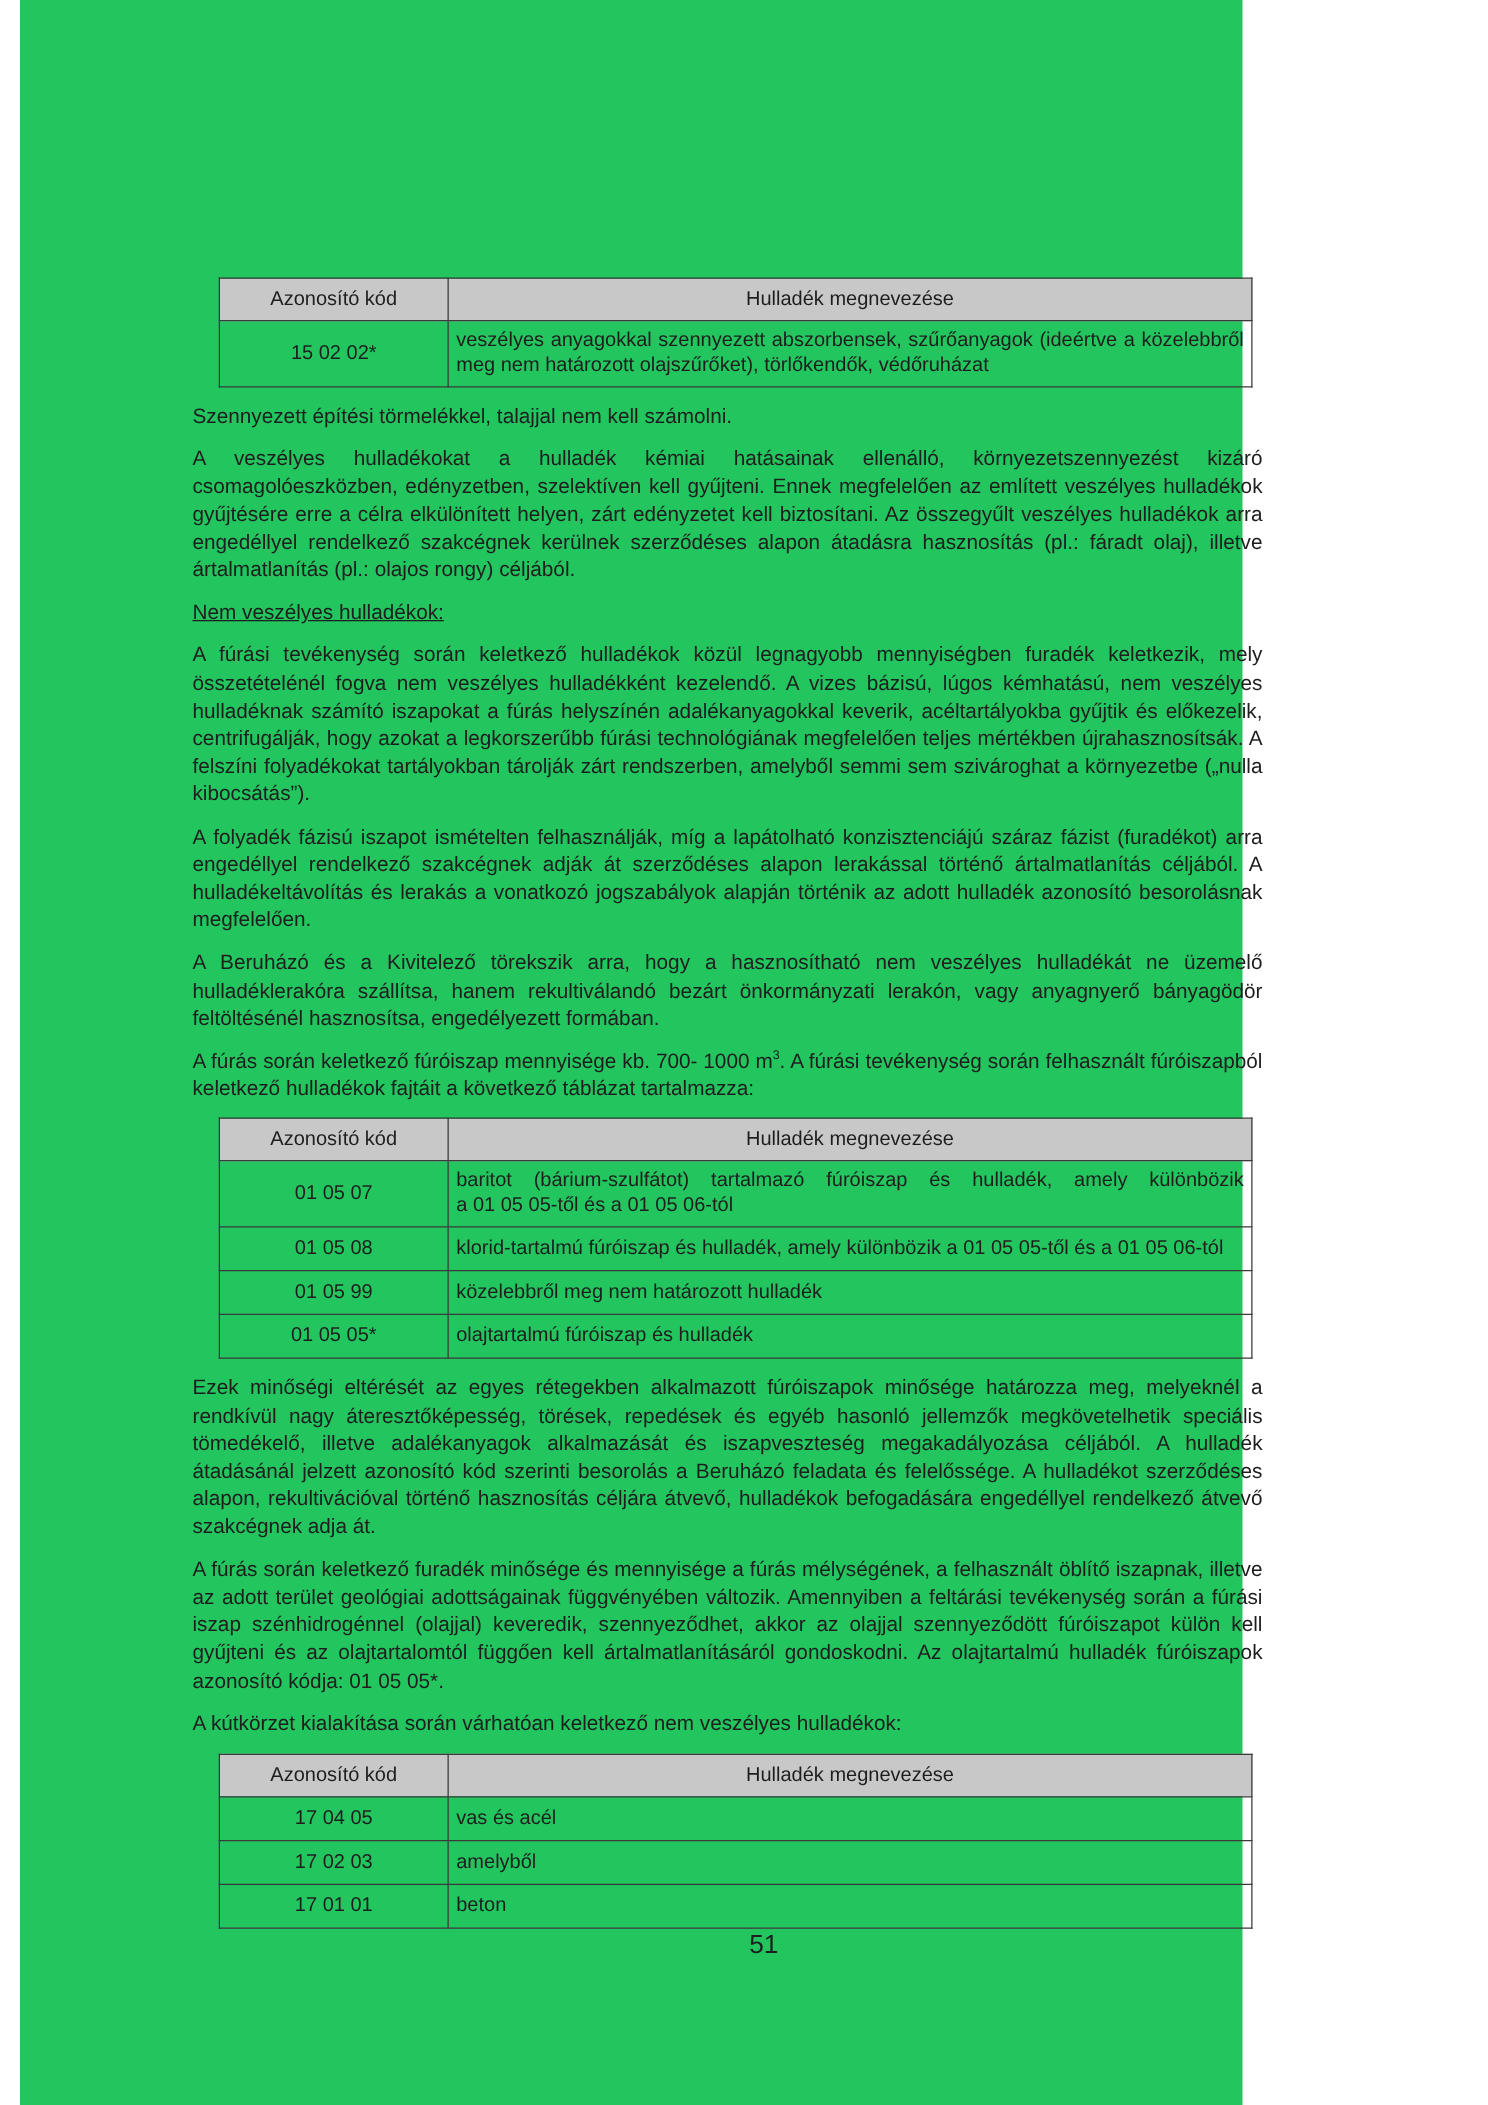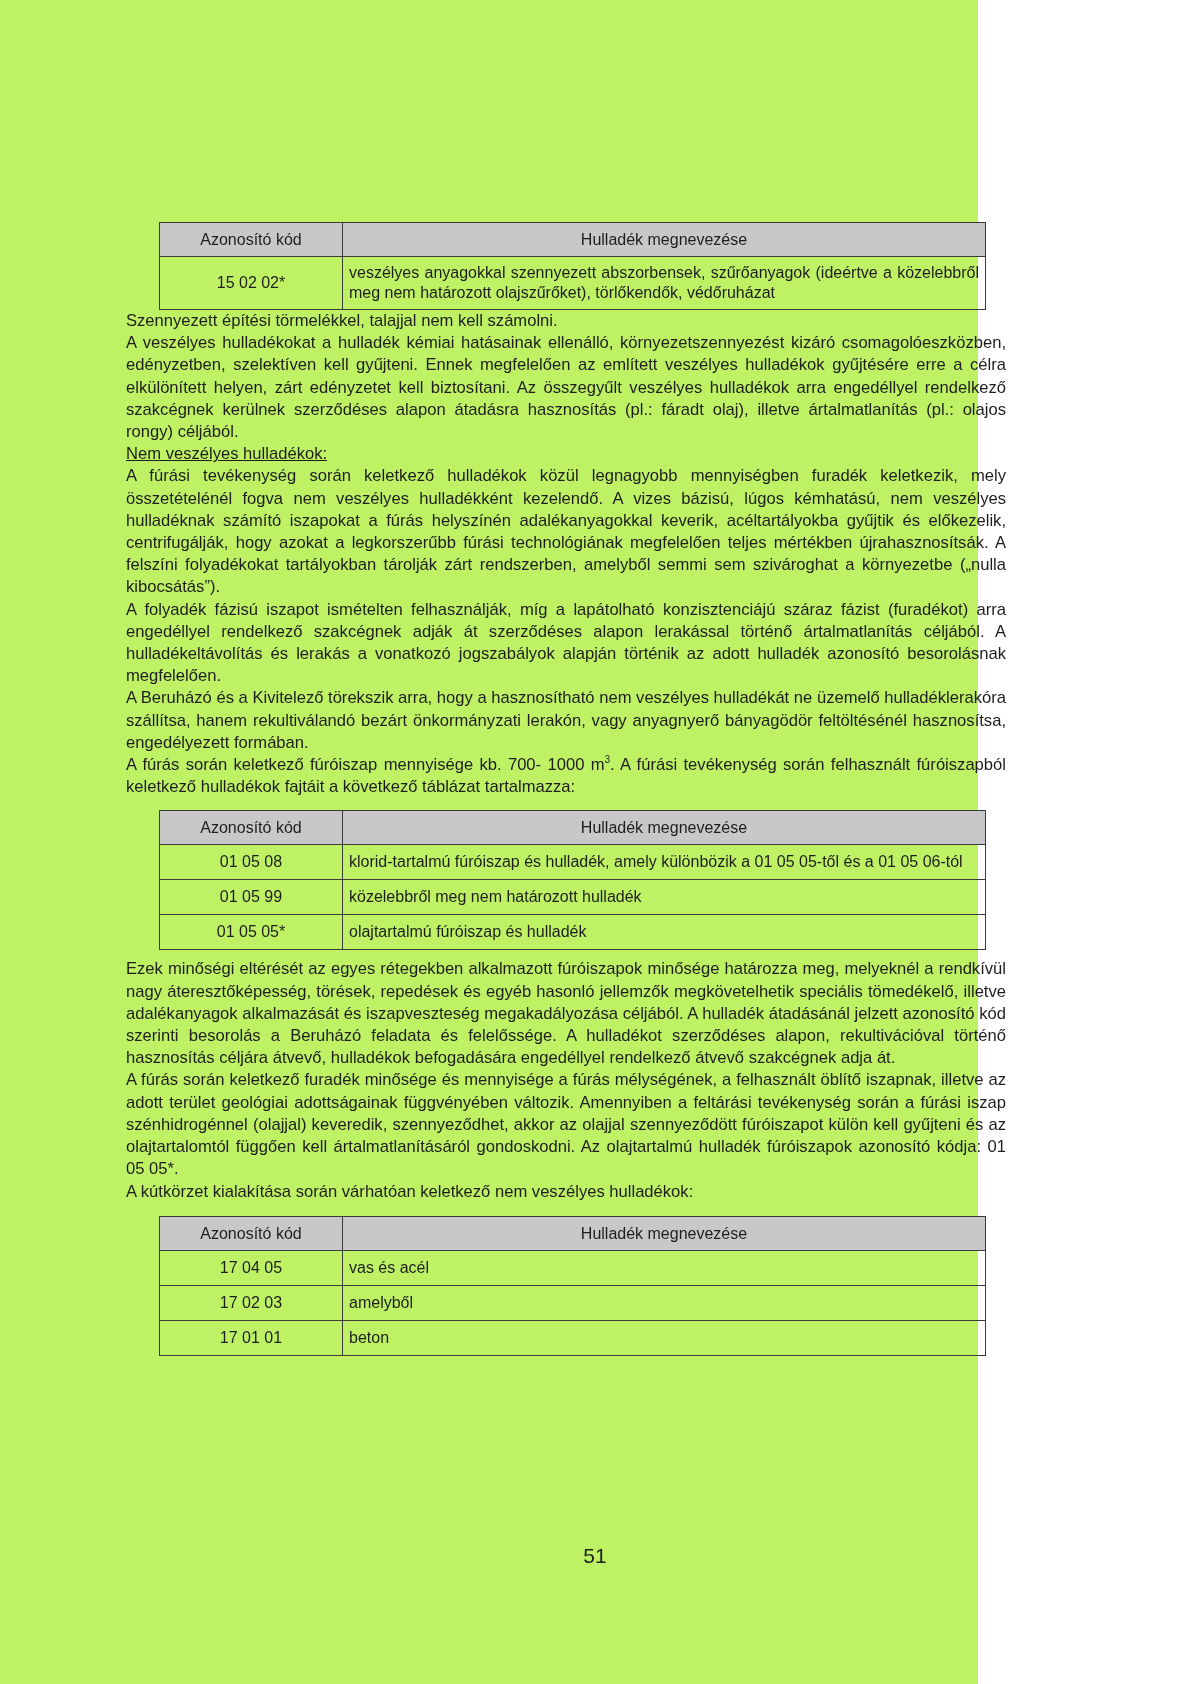--- a/index.html
+++ b/index.html
@@ -10,36 +10,36 @@
     body {
       width: 1190px;
       height: 1684px;
       position: relative;
       overflow: hidden;
       font-family: "Liberation Sans", sans-serif;
       color: #1e1e1e;
     }
     .page {
       position: absolute;
-      left: 0; top: 0;
+      left: 16px; top: 0;
       width: 978px;
       height: 1684px;
-      background: #bef264;
+      background: #22c55e;
     }
     .content {
       position: absolute;
       left: 126px;
       top: 222px;
       width: 880px;
       font-size: 16.6px;
       line-height: 22.2px;
     }
     .para {
       text-align: justify;
-      margin: 0;
+      margin: 12px;
     }
     .underline {
       text-decoration: underline;
     }
     table.waste {
       border-collapse: collapse;
       font-size: 16px;
       line-height: 20px;
       color: #1e1e1e;
     }
@@ -111,20 +111,27 @@
 
     <table class="waste t2">
       <thead>
         <tr>
           <th class="col-code">Azonosító kód</th>
           <th>Hulladék megnevezése</th>
         </tr>
       </thead>
       <tbody>
         <tr>
+          <td class="code">01 05 07</td>
+          <td class="desc">
+            <div style="text-align: justify; text-align-last: justify;">baritot (bárium-szulfátot) tartalmazó fúróiszap és hulladék, amely különbözik</div>
+            <div>a 01 05 05-től és a 01 05 06-tól</div>
+          </td>
+        </tr>
+        <tr>
           <td class="code">01 05 08</td>
           <td class="desc">klorid-tartalmú fúróiszap és hulladék, amely különbözik a 01 05 05-től és a 01 05 06-tól</td>
         </tr>
         <tr>
           <td class="code">01 05 99</td>
           <td class="desc">közelebbről meg nem határozott hulladék</td>
         </tr>
         <tr>
           <td class="code">01 05 05*</td>
           <td class="desc">olajtartalmú fúróiszap és hulladék</td>

